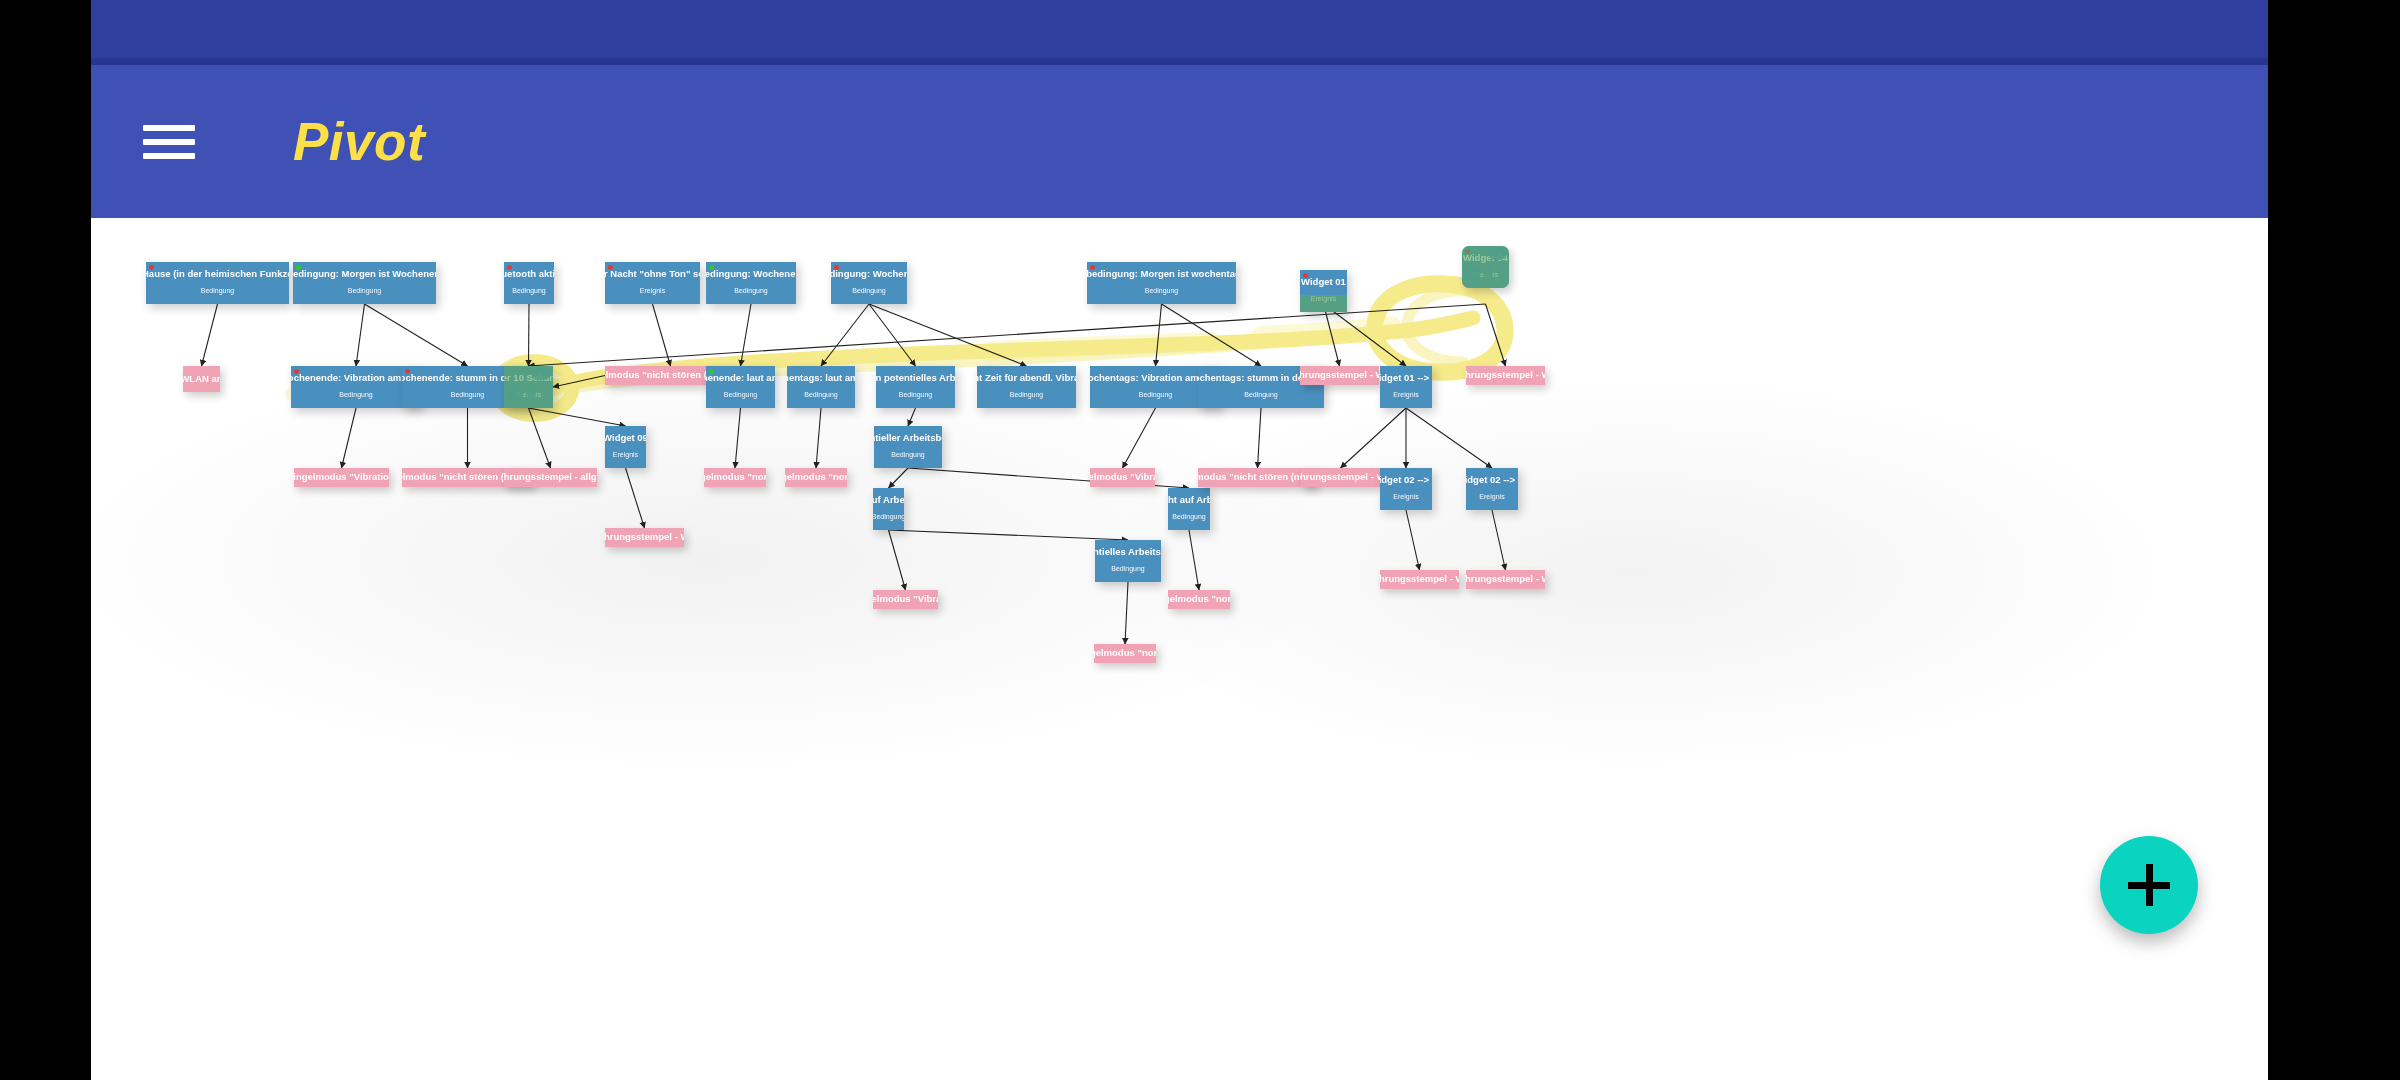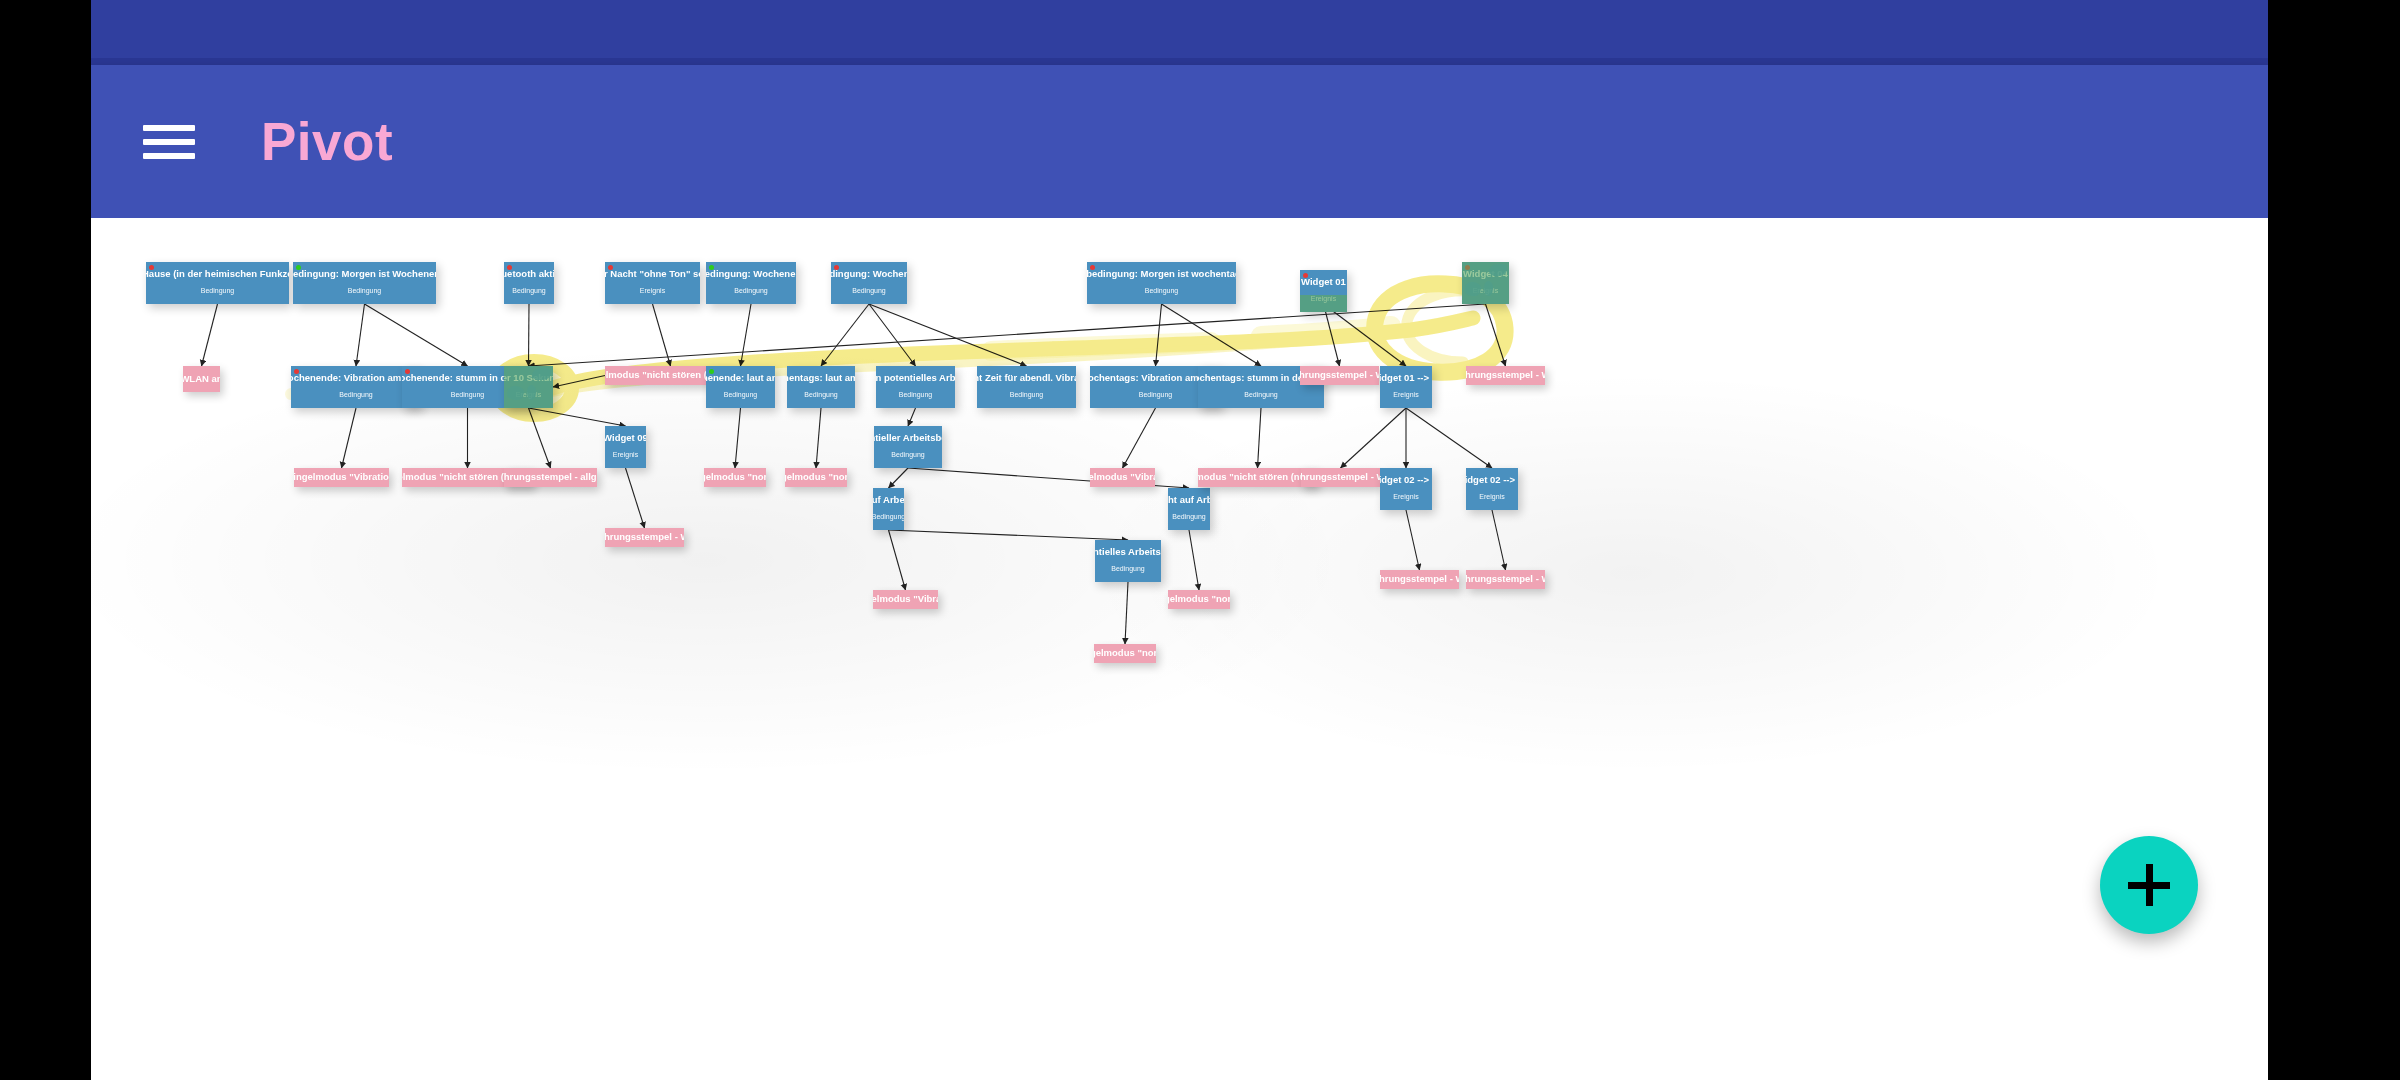--- a/index.html
+++ b/index.html
@@ -17,22 +17,22 @@
               background:#2a3793; }
 
   
   #appbar{ position:absolute; left:0; top:65px; width:100%; height:153px;
            background:#3f51b5; display:flex; align-items:center;
            box-shadow:0 4px 10px rgba(0,0,0,.22); }
   #menu-btn{ width:60px; height:46px; margin-left:48px; cursor:pointer;
              display:flex; flex-direction:column; justify-content:space-between;
              padding:6px 4px; }
   #menu-btn span{ display:block; height:6px; background:#fff; border-radius:1px; }
-  #app-title{ color:#f9a8d4; font-size:53px; font-weight:bold; margin-left:62px;
-              letter-spacing:.5px; }
+  #app-title{ color:#fde047; font-size:53px; font-weight:bold; margin-left:94px;
+              letter-spacing:.5px;font-style:italic; }
 
   
   #canvas-wrap{ position:absolute; left:0; top:218px; width:100%;
                 height:862px; background:#fff; overflow:hidden; }
   #graph{ position:absolute; left:0; top:0; width:2177px; height:862px; }
 
   .gcanvas-bg{ position:absolute; left:0px; top:122px; width:1363px; height:440px;
        background:
          radial-gradient(ellipse 900px 300px at 45% 50%, rgba(0,0,0,.055) 0%, rgba(0,0,0,0) 72%);
        pointer-events:none; }
@@ -327,21 +327,21 @@
           <div class="node act" style="left: 1289px; top: 352px; width: 79px; height: 19px;">
             <div class="nlabel">Ausführungsstempel - Widget</div>
           </div>
           <div class="node cond" style="left: 1375px; top: 250px; width: 52px; height: 42px;">
             <div class="nlabel">Widget 02 --&gt; 04</div>
             <div class="ntype">Ereignis</div>
           </div>
           <div class="node act" style="left: 1375px; top: 352px; width: 79px; height: 19px;">
             <div class="nlabel">Ausführungsstempel - Widget</div>
           </div>
-          <div class="node cond" style="left: 1371px; top: 44px; width: 47px; height: 42px;">
+          <div class="node cond" style="left: 1371px; top: 28px; width: 47px; height: 42px; border-radius: 7px;">
             <span class="dot red"></span>
             <div class="nlabel">Widget 04</div>
             <div class="ntype">Ereignis</div>
             <span class="splash" style="left: 58%; top: 4%; width: 38%; height: 30%; border-radius: 60% 40% 50% 45% / 70% 30% 60% 40%;"></span>
             <span class="splash" style="left: 6%; top: 48%; width: 34%; height: 34%; border-radius: 45% 55% 40% 60% / 55% 45% 60% 40%;"></span>
             <span class="splash" style="left: 46%; top: 46%; width: 20%; height: 34%; border-radius: 50%;"></span>
             <span class="sel-green"></span>
           </div>
           <div class="node act" style="left: 1375px; top: 148px; width: 79px; height: 19px;">
             <div class="nlabel">Ausführungsstempel - Widget</div>

